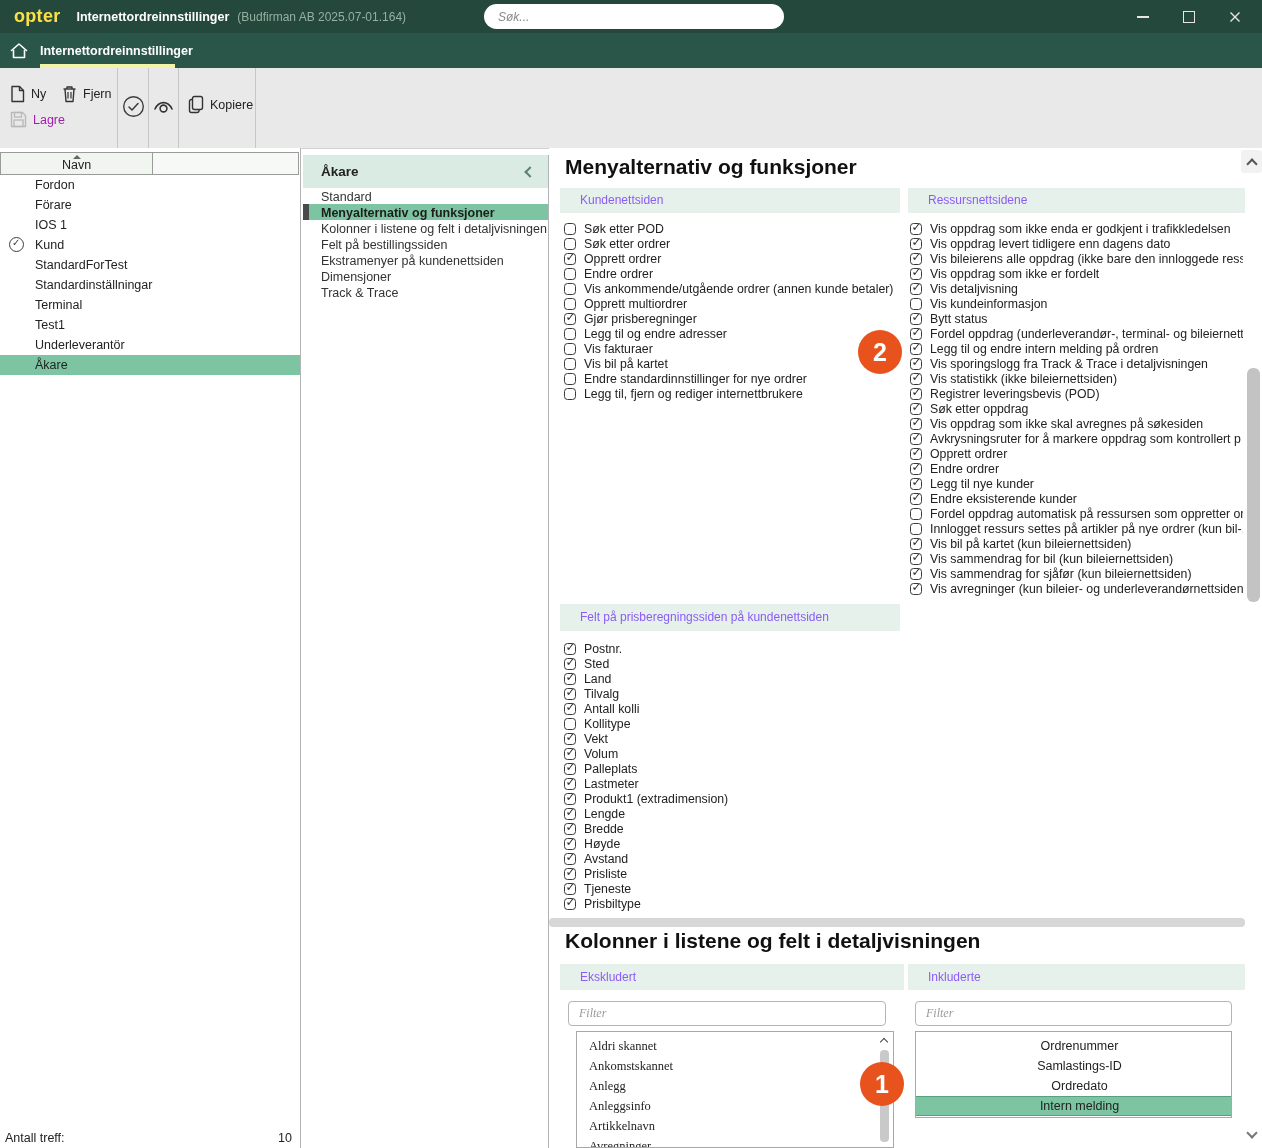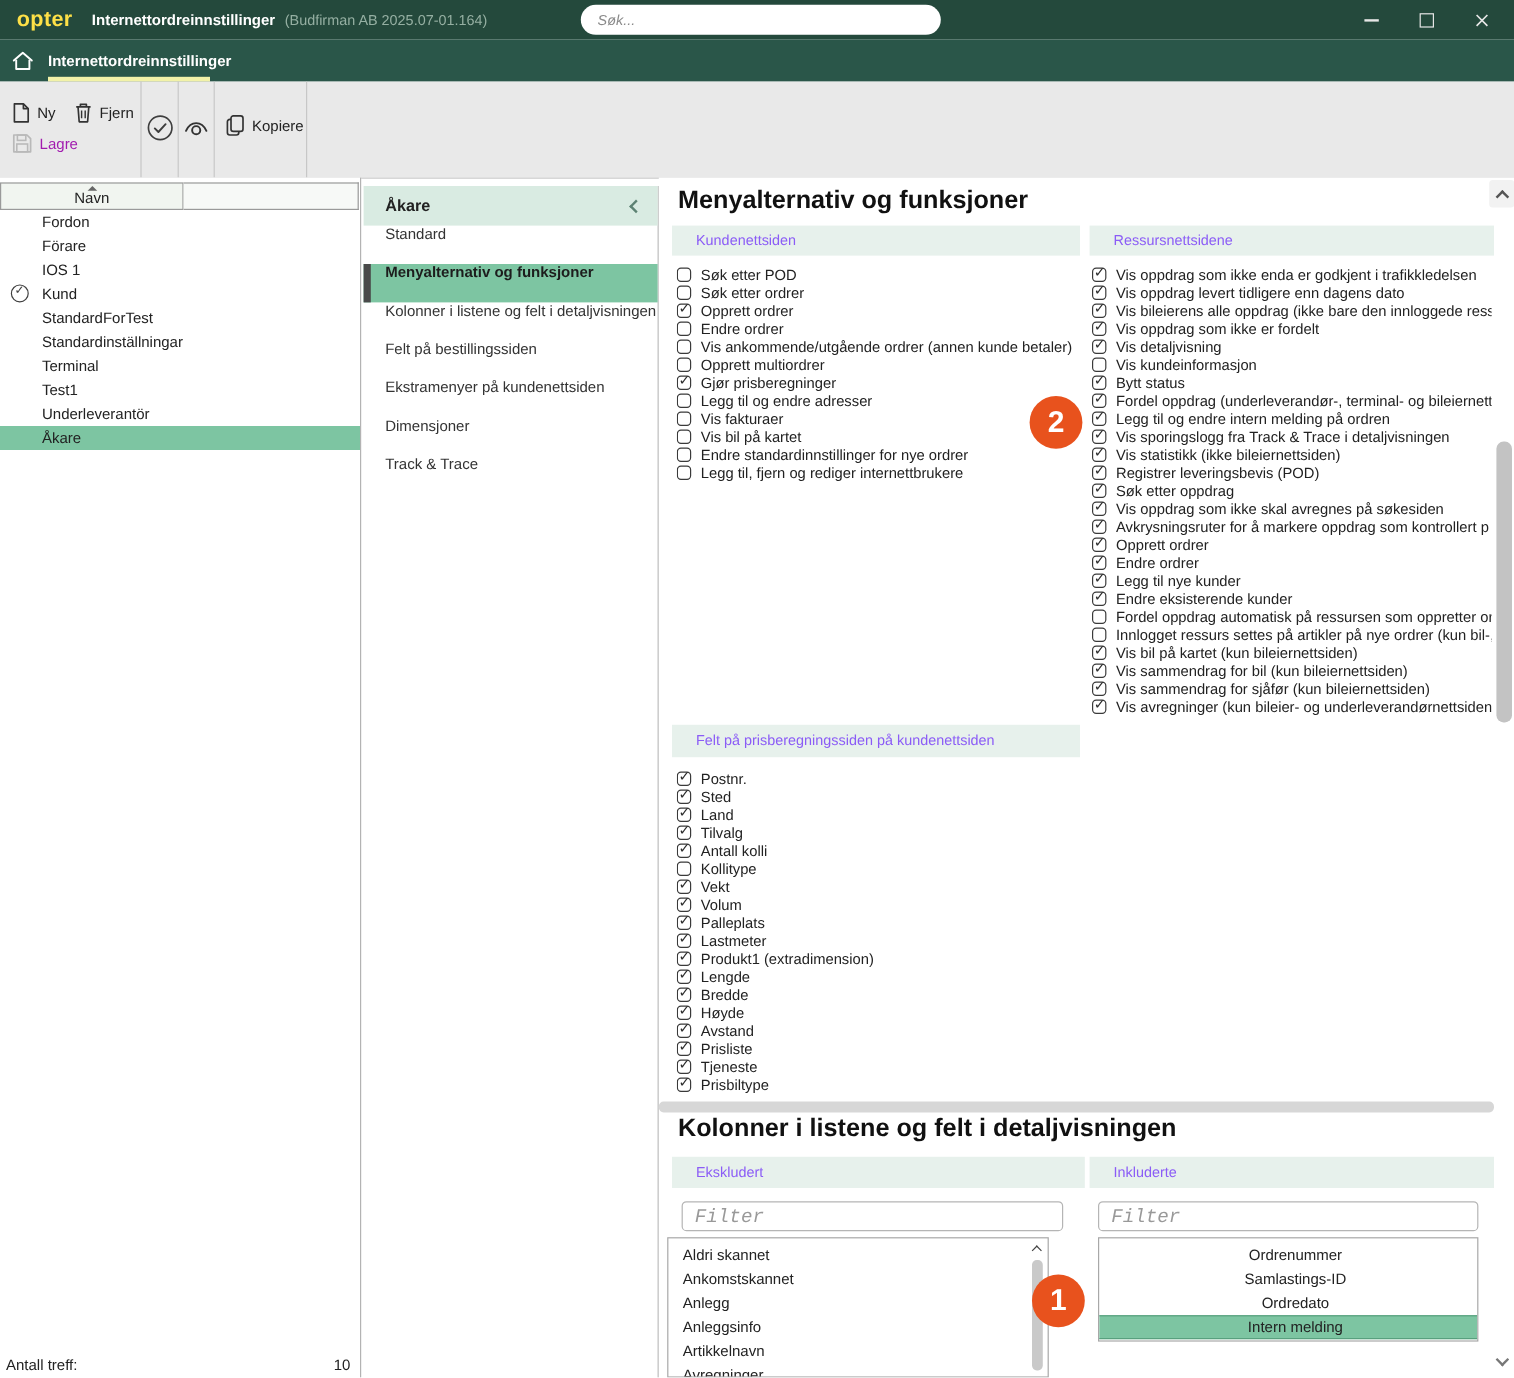--- a/index.html
+++ b/index.html
@@ -50,21 +50,21 @@
   .rowcheck::after { content:"✓"; position:absolute; left:2px; top:-1px; font-size:10px; color:#3f3f3f; }
   .rowcheck.visible { visibility:visible; }
   .lfooter-label { position:absolute; left:5px; top:983px; }
   .lfooter-value { position:absolute; right:8px; top:983px; }
 
   
   .navpanel { position:absolute; left:303px; top:155px; width:246px; height:993px; background:#fff; border-right:1px solid #b3b3b3; }
   .nav-header { height:33px; background:#d9ebe2; display:flex; align-items:center; padding:0 14px 0 18px; }
   .nav-title { font-weight:700; font-size:13.5px; flex:1; }
   .chev-left { width:8px; height:8px; border-left:2px solid #5d8273; border-bottom:2px solid #5d8273; transform:rotate(45deg); }
-  .nav-item { height:32px; display:flex; align-items:flex-start; padding-left:18px; font-size:12.5px; color:#333; position:relative; }
+  .nav-item { height:16px; display:flex; align-items:flex-end; padding-left:18px; font-size:12.5px; color:#333; position:relative; }
   .nav-item.selected { background:#7dc5a2; color:#1d1d1d; font-weight:700; }
   .nav-item.selected::before { content:""; position:absolute; left:0; top:0; width:6px; height:100%; background:#4a4a4a; }
 
   
   .main { position:absolute; left:549px; top:148px; width:713px; height:1000px; background:#fff; }
   .h1 { position:absolute; font-size:21px; font-weight:600; color:#111; white-space:nowrap; }
   #title1 { left:16px; top:7px; }
   #title2 { left:16px; top:781px; }
   .band { position:absolute; height:25px; background:#e7f1ec; font-weight:400; font-size:12px;
           line-height:25px; padding-left:20px; color:#8b5cf6; white-space:nowrap; overflow:hidden; }
@@ -80,26 +80,26 @@
   .cbrow { display:flex; align-items:center; height:15px; font-size:12.3px; white-space:nowrap; overflow:hidden; }
   .cb { flex:none; width:12px; height:12px; border:1.5px solid #3a3a3a; border-radius:3.5px; background:#fff;
         margin-right:8px; position:relative; }
   .cb.checked::after { content:"✓"; position:absolute; left:0.5px; top:-4px; font-size:12px; font-weight:700; color:#2d2d2d; }
   .badge { position:absolute; width:44px; height:44px; border-radius:50%; background:#e8521d; color:#fff;
            display:flex; align-items:center; justify-content:center; font-size:25px; font-weight:700; z-index:5; }
   #badge2 { left:309px; top:182px; }
   #badge1 { left:311px; top:914px; }
   .hscroll { position:absolute; left:0; top:770px; width:696px; height:9px; background:#d7d7d7; border-radius:4px; }
   .filter { position:absolute; height:25px; border:1px solid #b5b5b5; border-radius:4px; background:#fff;
-            font-size:16px; padding:0 10px; font-family:Liberation Mono, monospace; color:#701a75; }
+            font-size:12px; padding:0 10px; font-family:Liberation Serif, serif; color:#701a75; }
   .filter::placeholder { color:#999; font-style:italic; }
   #filter1 { left:19px; top:853px; width:318px; }
   #filter2 { left:366px; top:853px; width:317px; }
   .listbox { position:absolute; border:1px solid #a8a8a8; background:#fff; overflow:hidden; padding-top:4px; }
-  #listbox1 { left:7px; top:883px; width:318px; height:117px; }
+  #listbox1 { left:27px; top:883px; width:318px; height:117px;font-family:Liberation Serif, serif; }
   #listbox2 { left:366px; top:883px; width:317px; height:87px;text-align:center; }
   .li { height:20px; line-height:20px; padding-left:12px; font-size:12.5px; white-space:nowrap; overflow:hidden; }
   .li.selected { background:#7dc5a2; border-top:1px solid #58a07e; border-bottom:1px solid #58a07e; line-height:18px; }
   .lb-up { position:absolute; right:2px; top:4px; width:14px; height:12px; display:flex; justify-content:center; }
   .lb-thumb { position:absolute; right:4px; top:18px; width:9px; height:92px; background:#c9c9c9; border-radius:4px; }
   .chev-up-s { width:6px; height:6px; border-left:1.5px solid #444; border-top:1.5px solid #444; transform:rotate(45deg); margin-top:3px; }
 
   
   .sb-up { position:absolute; left:1241px; top:150px; width:21px; height:23px; background:#f2f2f2; border-radius:3px;
            display:flex; align-items:center; justify-content:center; }

